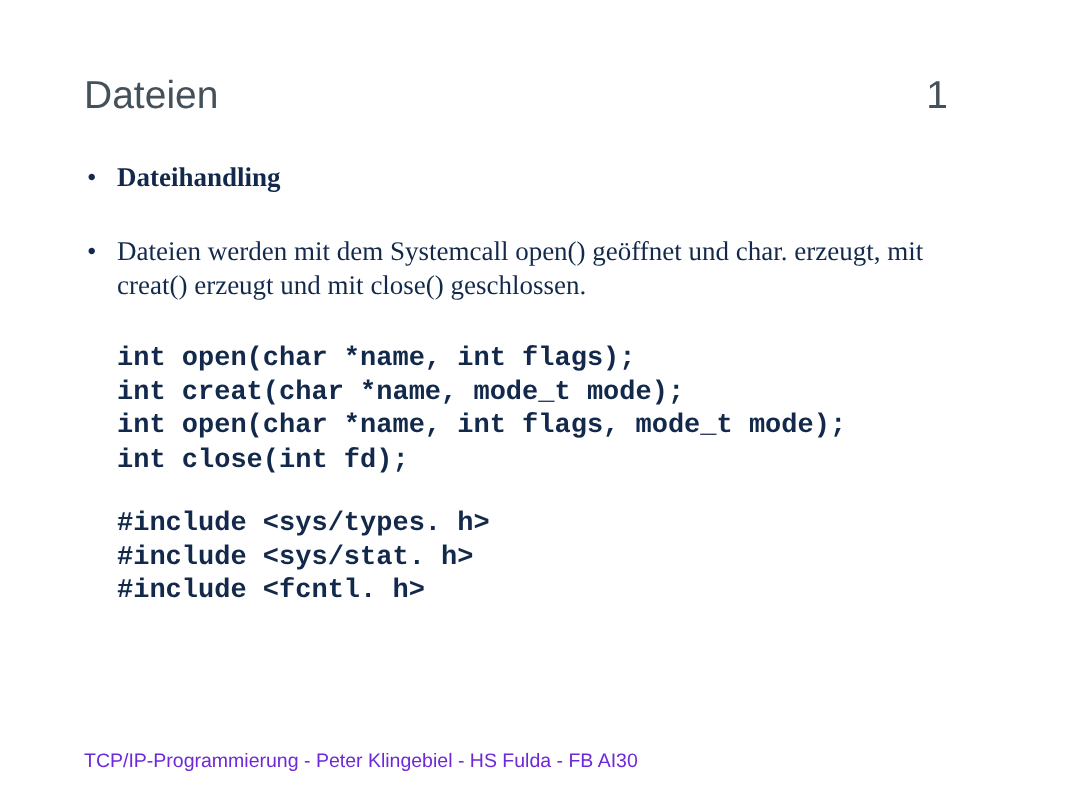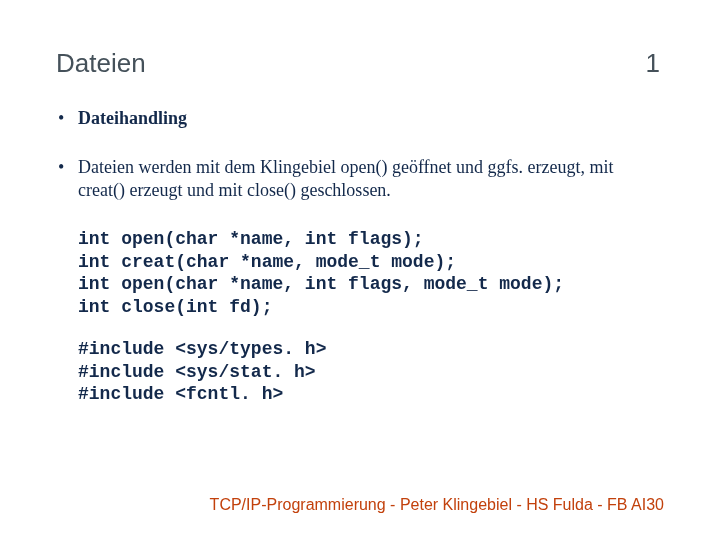--- a/index.html
+++ b/index.html
@@ -9,21 +9,21 @@
     height: 540px;
     background: #ffffff;
     font-family: Arial, Helvetica, sans-serif;
     color: #1a1a1a;
     position: relative;
   }
   .slide {
     box-sizing: border-box;
     width: 720px;
     height: 540px;
-    padding: 48px 60px 40px 56px;
+    padding: 48px 88px 40px 56px;
     position: relative;
   }
   .title-row {
     display: flex;
     justify-content: space-between;
     align-items: baseline;
     margin-bottom: 28px;
   }
   .title {
     font-size: 26px;
@@ -68,42 +68,42 @@
     font-weight: bold;
     margin: 0 0 20px 22px;
     white-space: pre;
   }
   .footer {
     position: absolute;
     left: 56px;
     right: 56px;
     bottom: 26px;
     display: flex;
-    justify-content: flex-end;
+    justify-content: flex-start;
     align-items: baseline;
-    font-size: 16px;
-    color: #c2410c;
+    font-size: 13px;
+    color: #6d28d9;
   }
 </style>
 </head>
 <body>
 
 <div class="slide">
 
   <div class="title-row">
     <span class="title">Dateien</span>
     <span class="title-num">1</span>
   </div>
 
   <ul class="bullets">
     <li>
       <span class="bold">Dateihandling</span>
     </li>
     <li>
-      <span>Dateien werden mit dem Klingebiel open() geöffnet und ggfs. erzeugt, mit creat() erzeugt und mit close() geschlossen.</span>
+      <span>Dateien werden mit dem Systemcall open() geöffnet und char. erzeugt, mit creat() erzeugt und mit close() geschlossen.</span>
     </li>
   </ul>
 
   <pre class="code">int open(char *name, int flags);
 int creat(char *name, mode_t mode);
 int open(char *name, int flags, mode_t mode);
 int close(int fd);</pre>
   <pre class="code">#include &lt;sys/types. h&gt;
 #include &lt;sys/stat. h&gt;
 #include &lt;fcntl. h&gt;</pre>

